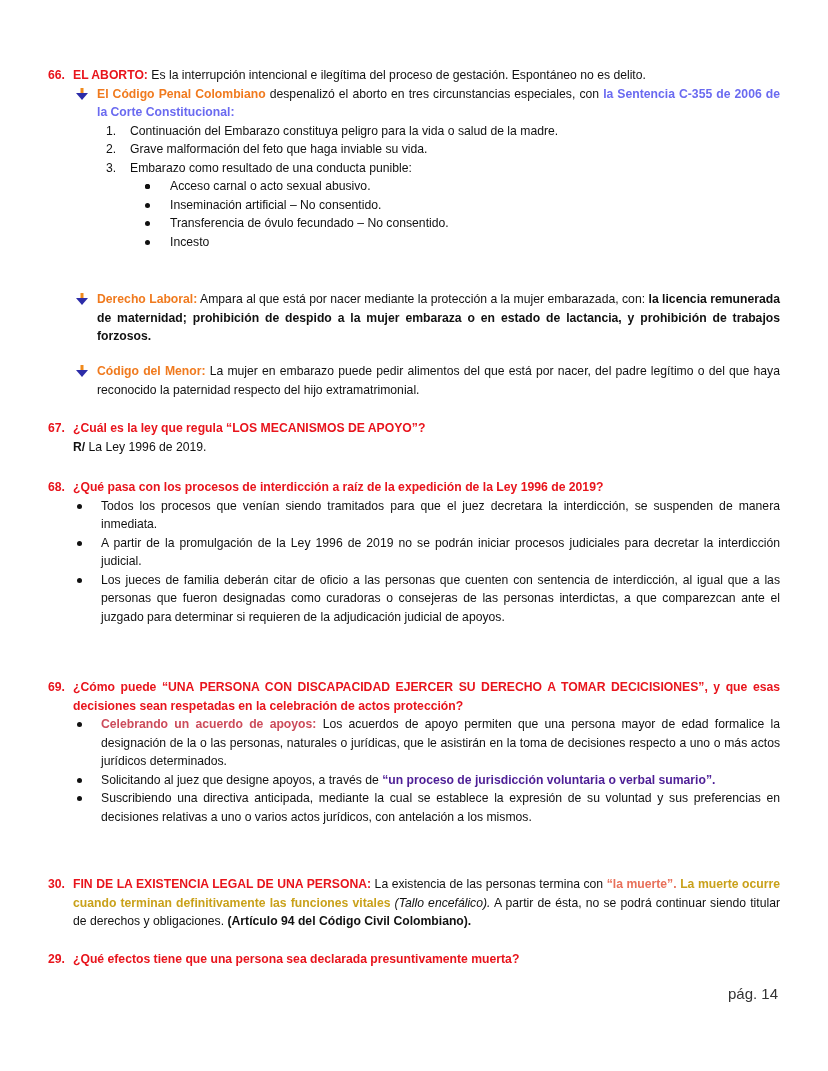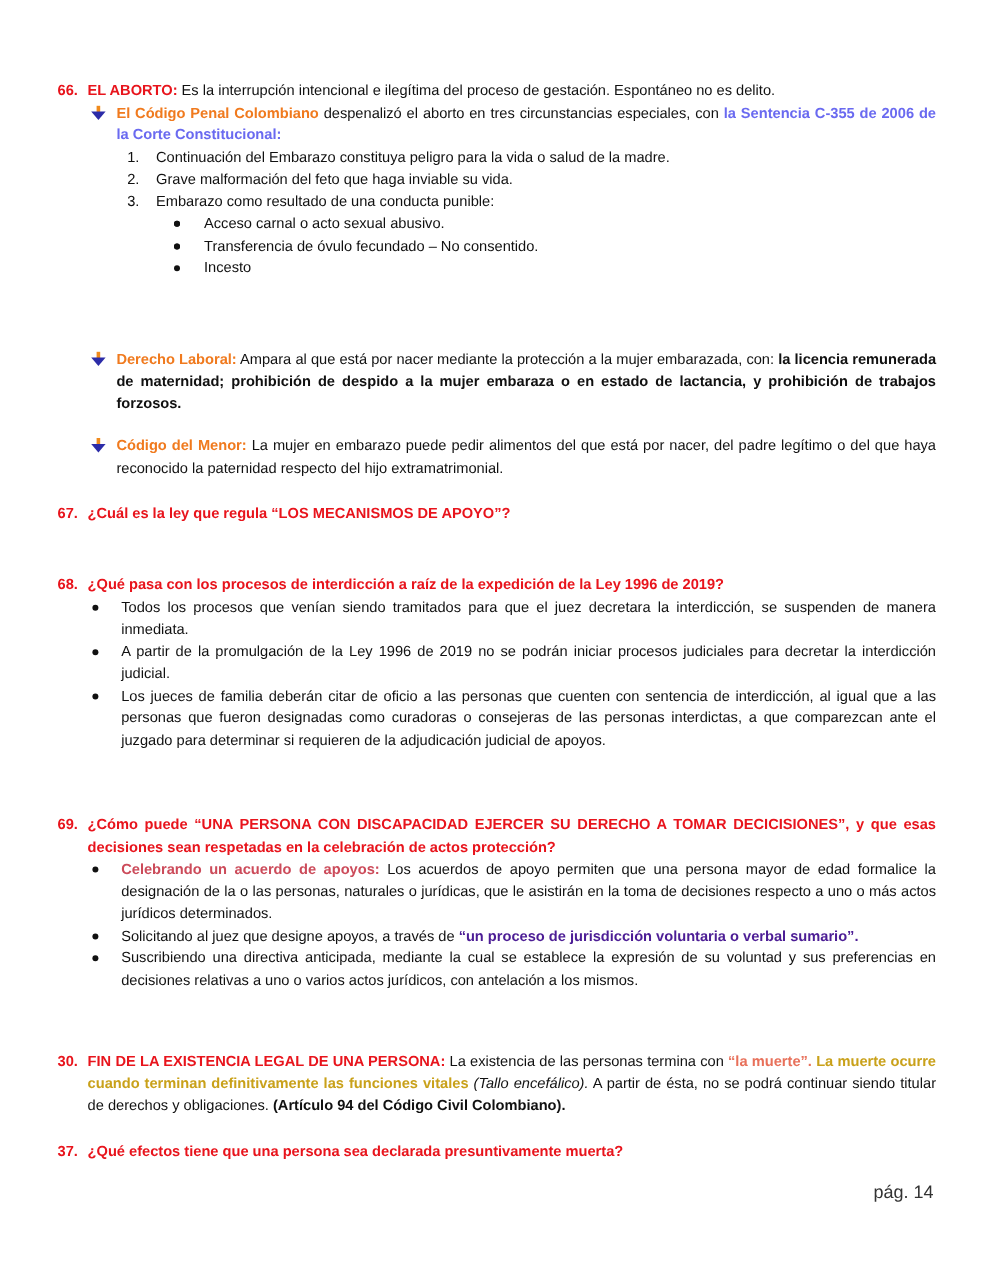--- a/index.html
+++ b/index.html
@@ -80,20 +80,21 @@
     <div class="ul2">
       <div class="li">
           <span class="dot"></span>
         </div>
       <div class="li">
           <span class="dot"></span>
           <span>Acceso carnal o acto sexual abusivo.</span>
         </div>
       <div class="li">
           <span class="dot"></span>
+          <span>Inseminación artificial – No consentido.</span>
         </div>
       <div class="li">
           <span class="dot"></span>
           <span>Transferencia de óvulo fecundado – No consentido.</span>
         </div>
       <div class="li">
           <span class="dot"></span>
           <span>Incesto</span>
         </div>
     </div>
@@ -125,20 +126,21 @@
         <span class="orange">Código del Menor:</span><span> La mujer en embarazo puede pedir alimentos del que está por nacer, del padre legítimo o del que haya reconocido la paternidad respecto del hijo extramatrimonial.</span>
       </div>
     </div>
   </div>
 
   <div class="block" style="top:419px;">
     <div class="q">
       <span class="qnum">67.</span>
       <div class="qbody"><span class="red">¿Cuál es la ley que regula “LOS MECANISMOS DE APOYO”?</span></div>
     </div>
+    <div style="margin-left:25px;"><span class="b">R/</span><span> La Ley 1996 de 2019.</span></div>
   </div>
 
   <div class="block" style="top:478px;">
     <div class="q">
       <span class="qnum">68.</span>
       <div class="qbody"><span class="red">¿Qué pasa con los procesos de interdicción a raíz de la expedición de la Ley 1996 de 2019?</span></div>
     </div>
     <div class="ul">
       <div class="li">
           <span class="dot"></span>
@@ -180,19 +182,19 @@
     <div class="q">
       <span class="qnum">30.</span>
       <div class="qbody">
         <span class="red">FIN DE LA EXISTENCIA LEGAL DE UNA PERSONA:</span><span> La existencia de las personas termina con </span><span class="salmon">“la muerte”.</span><span class="gold"> La muerte ocurre cuando terminan definitivamente las funciones vitales</span><span class="i"> (Tallo encefálico).</span><span> A partir de ésta, no se podrá continuar siendo titular de derechos y obligaciones. </span><span class="b">(Artículo 94 del Código Civil Colombiano).</span>
       </div>
     </div>
   </div>
 
   <div class="block" style="top:950px;">
     <div class="q">
-      <span class="qnum">37.</span>
+      <span class="qnum">29.</span>
       <div class="qbody"><span class="red">¿Qué efectos tiene que una persona sea declarada presuntivamente muerta?</span></div>
     </div>
   </div>
 
   <div class="pagenum">pág. 14</div>
 </div>
 
 </body></html>

